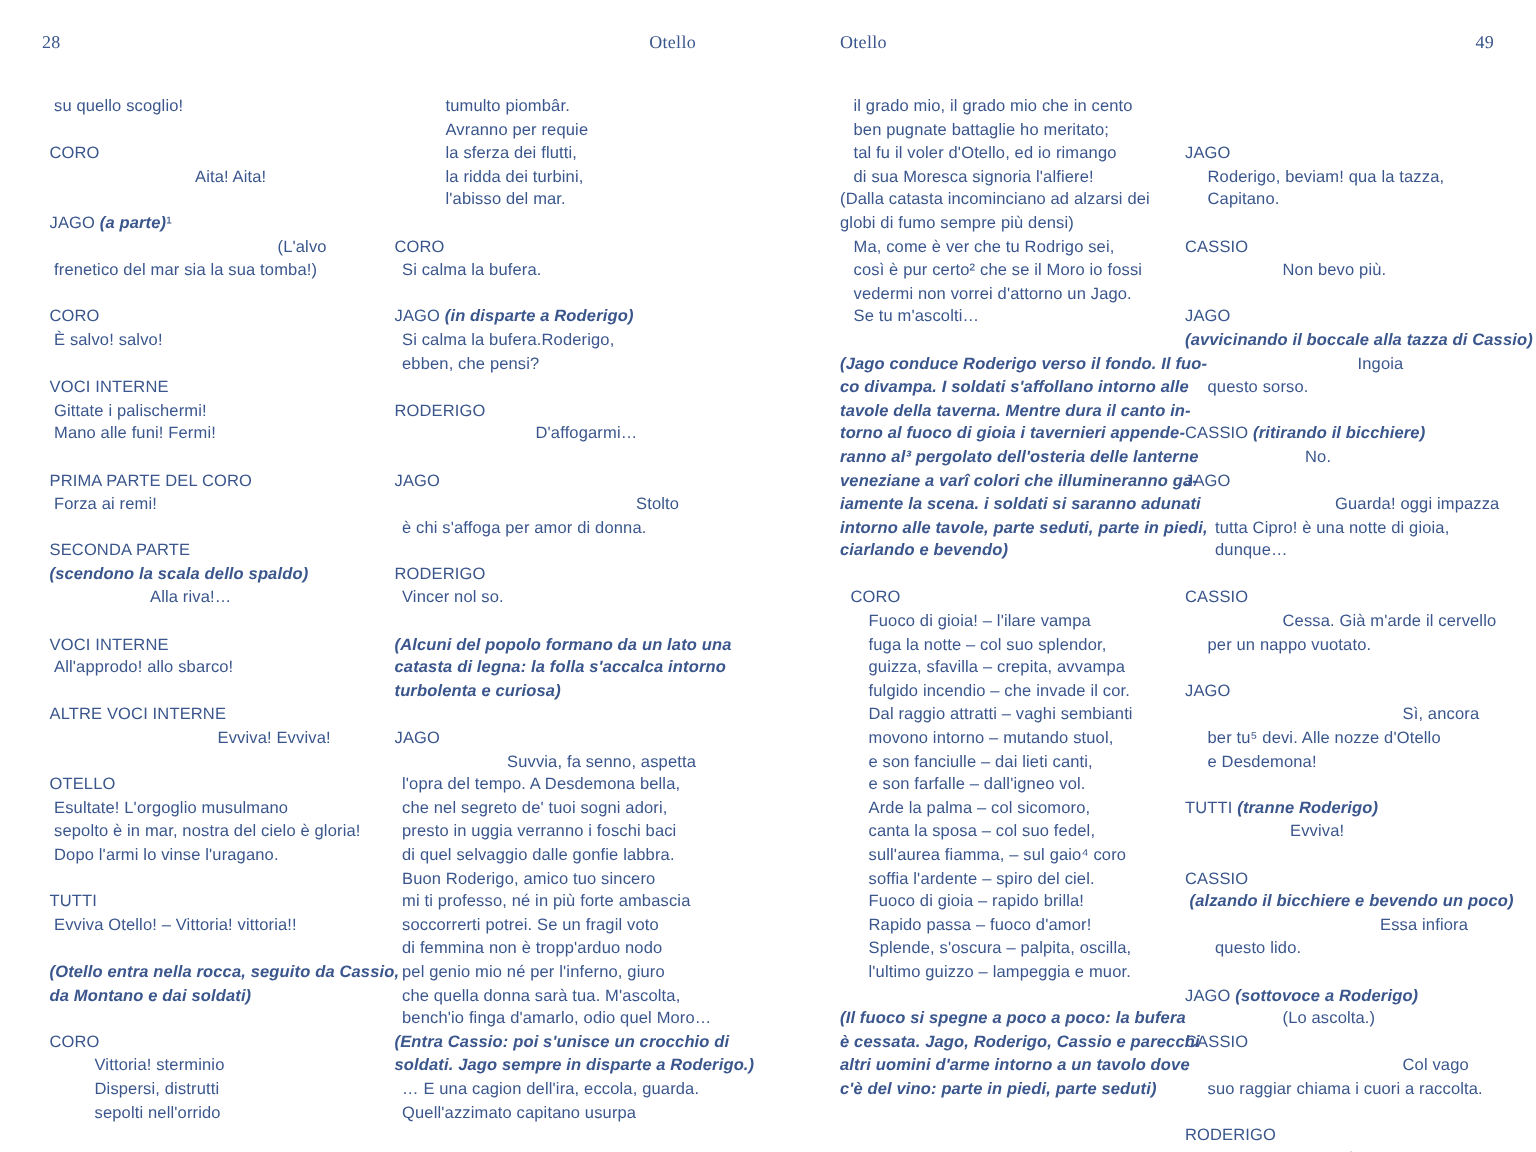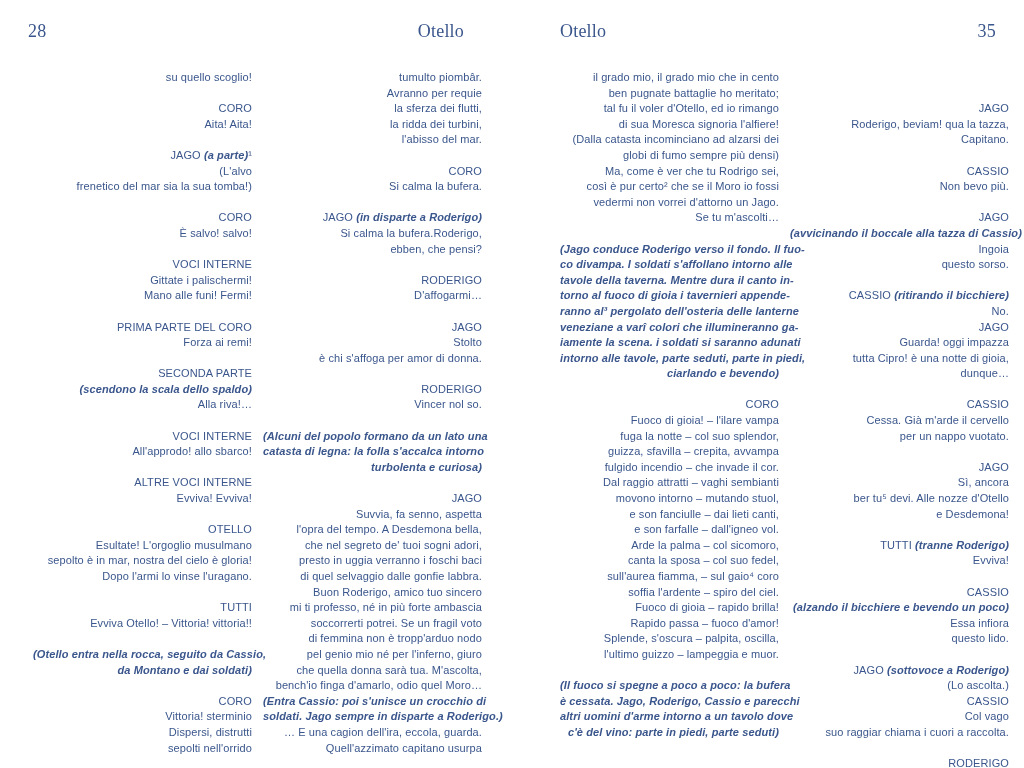--- a/index.html
+++ b/index.html
@@ -1,29 +1,29 @@
 <!DOCTYPE html>
 <html><head>
 <meta charset="utf-8">
 <style>
   html,body{margin:0;padding:0;background:#ffffff;}
   body{width:1024px;height:768px;overflow:hidden;
        font-family:"Liberation Sans", sans-serif;}
   .spread{display:flex;width:1024px;height:768px;background:#ffffff;}
   .page{width:512px;height:768px;box-sizing:border-box;position:relative;}
   .page-header{display:flex;justify-content:space-between;align-items:baseline;
-       font-family:"Liberation Serif", serif;font-size:18px;padding-top:21px;
+       font-family:"Liberation Serif", serif;font-size:12px;padding-top:21px;
        letter-spacing:.2px;}
   .page-28 .page-header{padding-left:28px;padding-right:48px;}
   .page-29 .page-header{padding-left:48px;padding-right:28px;}
   .cols{display:flex;margin-top:28px;}
   .page-28 .cols{padding-left:33px;}
   .page-29 .cols{padding-left:48px;}
   .col{width:219px;font-size:11px;line-height:15.6px;white-space:pre;
-       letter-spacing:.1px;text-align:right;}
+       letter-spacing:.1px;}
   .col + .col{margin-left:11px;}
   .line{min-height:15.6px;}
   .it{font-style:italic;font-weight:bold;}
 </style>
 </head>
 <body style="color: rgb(58, 86, 140);">
 
 <div class="spread">
 
   <div class="page page-28">
@@ -33,21 +33,21 @@
     </div>
     <div class="cols">
       <div class="col"><div class="line" style="padding-left: 3px;"><span>su quello scoglio!</span></div><div class="line">&nbsp;</div><div class="line"><span>CORO</span></div><div class="line" style="padding-left: 97px;"><span>Aita! Aita!</span></div><div class="line">&nbsp;</div><div class="line"><span>JAGO </span><span class="it">(a parte)</span><span>¹</span></div><div class="line" style="padding-left: 152px;"><span>(L'alvo</span></div><div class="line" style="padding-left: 3px;"><span>frenetico del mar sia la sua tomba!)</span></div><div class="line">&nbsp;</div><div class="line"><span>CORO</span></div><div class="line" style="padding-left: 3px;"><span>È salvo! salvo!</span></div><div class="line">&nbsp;</div><div class="line"><span>VOCI INTERNE</span></div><div class="line" style="padding-left: 3px;"><span>Gittate i palischermi!</span></div><div class="line" style="padding-left: 3px;"><span>Mano alle funi! Fermi!</span></div><div class="line">&nbsp;</div><div class="line"><span>PRIMA PARTE DEL CORO</span></div><div class="line" style="padding-left: 3px;"><span>Forza ai remi!</span></div><div class="line">&nbsp;</div><div class="line"><span>SECONDA PARTE</span></div><div class="line"><span class="it">(scendono la scala dello spaldo)</span></div><div class="line" style="padding-left: 67px;"><span>Alla riva!…</span></div><div class="line">&nbsp;</div><div class="line"><span>VOCI INTERNE</span></div><div class="line" style="padding-left: 3px;"><span>All'approdo! allo sbarco!</span></div><div class="line">&nbsp;</div><div class="line"><span>ALTRE VOCI INTERNE</span></div><div class="line" style="padding-left: 112px;"><span>Evviva! Evviva!</span></div><div class="line">&nbsp;</div><div class="line"><span>OTELLO</span></div><div class="line" style="padding-left: 3px;"><span>Esultate! L'orgoglio musulmano</span></div><div class="line" style="padding-left: 3px;"><span>sepolto è in mar, nostra del cielo è gloria!</span></div><div class="line" style="padding-left: 3px;"><span>Dopo l'armi lo vinse l'uragano.</span></div><div class="line">&nbsp;</div><div class="line"><span>TUTTI</span></div><div class="line" style="padding-left: 3px;"><span>Evviva Otello! – Vittoria! vittoria!!</span></div><div class="line">&nbsp;</div><div class="line"><span class="it">(Otello entra nella rocca, seguito da Cassio,</span></div><div class="line"><span class="it">da Montano e dai soldati)</span></div><div class="line">&nbsp;</div><div class="line"><span>CORO</span></div><div class="line" style="padding-left: 30px;"><span>Vittoria! sterminio</span></div><div class="line" style="padding-left: 30px;"><span>Dispersi, distrutti</span></div><div class="line" style="padding-left: 30px;"><span>sepolti nell'orrido</span></div></div>
       <div class="col"><div class="line" style="padding-left: 34px;"><span>tumulto piombâr.</span></div><div class="line" style="padding-left: 34px;"><span>Avranno per requie</span></div><div class="line" style="padding-left: 34px;"><span>la sferza dei flutti,</span></div><div class="line" style="padding-left: 34px;"><span>la ridda dei turbini,</span></div><div class="line" style="padding-left: 34px;"><span>l'abisso del mar.</span></div><div class="line">&nbsp;</div><div class="line"><span>CORO</span></div><div class="line" style="padding-left: 5px;"><span>Si calma la bufera.</span></div><div class="line">&nbsp;</div><div class="line"><span>JAGO </span><span class="it">(in disparte a Roderigo)</span></div><div class="line" style="padding-left: 5px;"><span>Si calma la bufera.Roderigo,</span></div><div class="line" style="padding-left: 5px;"><span>ebben, che pensi?</span></div><div class="line">&nbsp;</div><div class="line"><span>RODERIGO</span></div><div class="line" style="padding-left: 94px;"><span>D'affogarmi…</span></div><div class="line">&nbsp;</div><div class="line"><span>JAGO</span></div><div class="line" style="padding-left: 161px;"><span>Stolto</span></div><div class="line" style="padding-left: 5px;"><span>è chi s'affoga per amor di donna.</span></div><div class="line">&nbsp;</div><div class="line"><span>RODERIGO</span></div><div class="line" style="padding-left: 5px;"><span>Vincer nol so.</span></div><div class="line">&nbsp;</div><div class="line"><span class="it">(Alcuni del popolo formano da un lato una</span></div><div class="line"><span class="it">catasta di legna: la folla s'accalca intorno</span></div><div class="line"><span class="it">turbolenta e curiosa)</span></div><div class="line">&nbsp;</div><div class="line"><span>JAGO</span></div><div class="line" style="padding-left: 75px;"><span>Suvvia, fa senno, aspetta</span></div><div class="line" style="padding-left: 5px;"><span>l'opra del tempo. A Desdemona bella,</span></div><div class="line" style="padding-left: 5px;"><span>che nel segreto de' tuoi sogni adori,</span></div><div class="line" style="padding-left: 5px;"><span>presto in uggia verranno i foschi baci</span></div><div class="line" style="padding-left: 5px;"><span>di quel selvaggio dalle gonfie labbra.</span></div><div class="line" style="padding-left: 5px;"><span>Buon Roderigo, amico tuo sincero</span></div><div class="line" style="padding-left: 5px;"><span>mi ti professo, né in più forte ambascia</span></div><div class="line" style="padding-left: 5px;"><span>soccorrerti potrei. Se un fragil voto</span></div><div class="line" style="padding-left: 5px;"><span>di femmina non è tropp'arduo nodo</span></div><div class="line" style="padding-left: 5px;"><span>pel genio mio né per l'inferno, giuro</span></div><div class="line" style="padding-left: 5px;"><span>che quella donna sarà tua. M'ascolta,</span></div><div class="line" style="padding-left: 5px;"><span>bench'io finga d'amarlo, odio quel Moro…</span></div><div class="line"><span class="it">(Entra Cassio: poi s'unisce un crocchio di</span></div><div class="line"><span class="it">soldati. Jago sempre in disparte a Roderigo.)</span></div><div class="line" style="padding-left: 5px;"><span>… E una cagion dell'ira, eccola, guarda.</span></div><div class="line" style="padding-left: 5px;"><span>Quell'azzimato capitano usurpa</span></div></div>
     </div>
   </div>
 
   <div class="page page-29">
     <div class="page-header">
       <span>Otello</span>
-      <span>35</span>
+      <span>49</span>
     </div>
     <div class="cols">
       <div class="col"><div class="line" style="padding-left: 9px;"><span>il grado mio, il grado mio che in cento</span></div><div class="line" style="padding-left: 9px;"><span>ben pugnate battaglie ho meritato;</span></div><div class="line" style="padding-left: 9px;"><span>tal fu il voler d'Otello, ed io rimango</span></div><div class="line" style="padding-left: 9px;"><span>di sua Moresca signoria l'alfiere!</span></div><div class="line"><span>(Dalla catasta incominciano ad alzarsi dei</span></div><div class="line"><span>globi di fumo sempre più densi)</span></div><div class="line" style="padding-left: 9px;"><span>Ma, come è ver che tu Rodrigo sei,</span></div><div class="line" style="padding-left: 9px;"><span>così è pur certo² che se il Moro io fossi</span></div><div class="line" style="padding-left: 9px;"><span>vedermi non vorrei d'attorno un Jago.</span></div><div class="line" style="padding-left: 9px;"><span>Se tu m'ascolti…</span></div><div class="line">&nbsp;</div><div class="line"><span class="it">(Jago conduce Roderigo verso il fondo. Il fuo-</span></div><div class="line"><span class="it">co divampa. I soldati s'affollano intorno alle</span></div><div class="line"><span class="it">tavole della taverna. Mentre dura il canto in-</span></div><div class="line"><span class="it">torno al fuoco di gioia i tavernieri appende-</span></div><div class="line"><span class="it">ranno al³ pergolato dell'osteria delle lanterne</span></div><div class="line"><span class="it">veneziane a varî colori che illumineranno ga-</span></div><div class="line"><span class="it">iamente la scena. i soldati si saranno adunati</span></div><div class="line"><span class="it">intorno alle tavole, parte seduti, parte in piedi,</span></div><div class="line"><span class="it">ciarlando e bevendo)</span></div><div class="line">&nbsp;</div><div class="line" style="padding-left: 7px;"><span>CORO</span></div><div class="line" style="padding-left: 19px;"><span>Fuoco di gioia! – l'ilare vampa</span></div><div class="line" style="padding-left: 19px;"><span>fuga la notte – col suo splendor,</span></div><div class="line" style="padding-left: 19px;"><span>guizza, sfavilla – crepita, avvampa</span></div><div class="line" style="padding-left: 19px;"><span>fulgido incendio – che invade il cor.</span></div><div class="line" style="padding-left: 19px;"><span>Dal raggio attratti – vaghi sembianti</span></div><div class="line" style="padding-left: 19px;"><span>movono intorno – mutando stuol,</span></div><div class="line" style="padding-left: 19px;"><span>e son fanciulle – dai lieti canti,</span></div><div class="line" style="padding-left: 19px;"><span>e son farfalle – dall'igneo vol.</span></div><div class="line" style="padding-left: 19px;"><span>Arde la palma – col sicomoro,</span></div><div class="line" style="padding-left: 19px;"><span>canta la sposa – col suo fedel,</span></div><div class="line" style="padding-left: 19px;"><span>sull'aurea fiamma, – sul gaio⁴ coro</span></div><div class="line" style="padding-left: 19px;"><span>soffia l'ardente – spiro del ciel.</span></div><div class="line" style="padding-left: 19px;"><span>Fuoco di gioia – rapido brilla!</span></div><div class="line" style="padding-left: 19px;"><span>Rapido passa – fuoco d'amor!</span></div><div class="line" style="padding-left: 19px;"><span>Splende, s'oscura – palpita, oscilla,</span></div><div class="line" style="padding-left: 19px;"><span>l'ultimo guizzo – lampeggia e muor.</span></div><div class="line">&nbsp;</div><div class="line"><span class="it">(Il fuoco si spegne a poco a poco: la bufera</span></div><div class="line"><span class="it">è cessata. Jago, Roderigo, Cassio e parecchi</span></div><div class="line"><span class="it">altri uomini d'arme intorno a un tavolo dove</span></div><div class="line"><span class="it">c'è del vino: parte in piedi, parte seduti)</span></div></div>
       <div class="col">
       <div class="line"><span>JAGO</span></div><div class="line" style="padding-left: 15px;"><span>Roderigo, beviam! qua la tazza,</span></div><div class="line" style="padding-left: 15px;"><span>Capitano.</span></div><div class="line">&nbsp;</div><div class="line"><span>CASSIO</span></div><div class="line" style="padding-left: 65px;"><span>Non bevo più.</span></div><div class="line">&nbsp;</div><div class="line"><span>JAGO</span></div><div class="line"><span class="it">(avvicinando il boccale alla tazza di Cassio)</span></div><div class="line" style="padding-left: 115px;"><span>Ingoia</span></div><div class="line" style="padding-left: 15px;"><span>questo sorso.</span></div><div class="line">&nbsp;</div><div class="line"><span>CASSIO </span><span class="it">(ritirando il bicchiere)</span></div><div class="line" style="padding-left: 80px;"><span>No.</span></div><div class="line"><span>JAGO</span></div><div class="line" style="padding-left: 100px;"><span>Guarda! oggi impazza</span></div><div class="line" style="padding-left: 20px;"><span>tutta Cipro! è una notte di gioia,</span></div><div class="line" style="padding-left: 20px;"><span>dunque…</span></div><div class="line">&nbsp;</div><div class="line"><span>CASSIO</span></div><div class="line" style="padding-left: 65px;"><span>Cessa. Già m'arde il cervello</span></div><div class="line" style="padding-left: 15px;"><span>per un nappo vuotato.</span></div><div class="line">&nbsp;</div><div class="line"><span>JAGO</span></div><div class="line" style="padding-left: 145px;"><span>Sì, ancora</span></div><div class="line" style="padding-left: 15px;"><span>ber tu⁵ devi. Alle nozze d'Otello</span></div><div class="line" style="padding-left: 15px;"><span>e Desdemona!</span></div><div class="line">&nbsp;</div><div class="line"><span>TUTTI </span><span class="it">(tranne Roderigo)</span></div><div class="line" style="padding-left: 70px;"><span>Evviva!</span></div><div class="line">&nbsp;</div><div class="line"><span>CASSIO</span></div><div class="line" style="padding-left: 3px;"><span class="it">(alzando il bicchiere e bevendo un poco)</span></div><div class="line" style="padding-left: 130px;"><span>Essa infiora</span></div><div class="line" style="padding-left: 20px;"><span>questo lido.</span></div><div class="line">&nbsp;</div><div class="line"><span>JAGO </span><span class="it">(sottovoce a Roderigo)</span></div><div class="line" style="padding-left: 65px;"><span>(Lo ascolta.)</span></div><div class="line"><span>CASSIO</span></div><div class="line" style="padding-left: 145px;"><span>Col vago</span></div><div class="line" style="padding-left: 15px;"><span>suo raggiar chiama i cuori a raccolta.</span></div><div class="line">&nbsp;</div><div class="line"><span>RODERIGO</span></div><div class="line" style="padding-left: 15px;"><span>Pur modesta essa è tanto.</span></div></div>
     </div>
   </div>
 
 </div>
 

